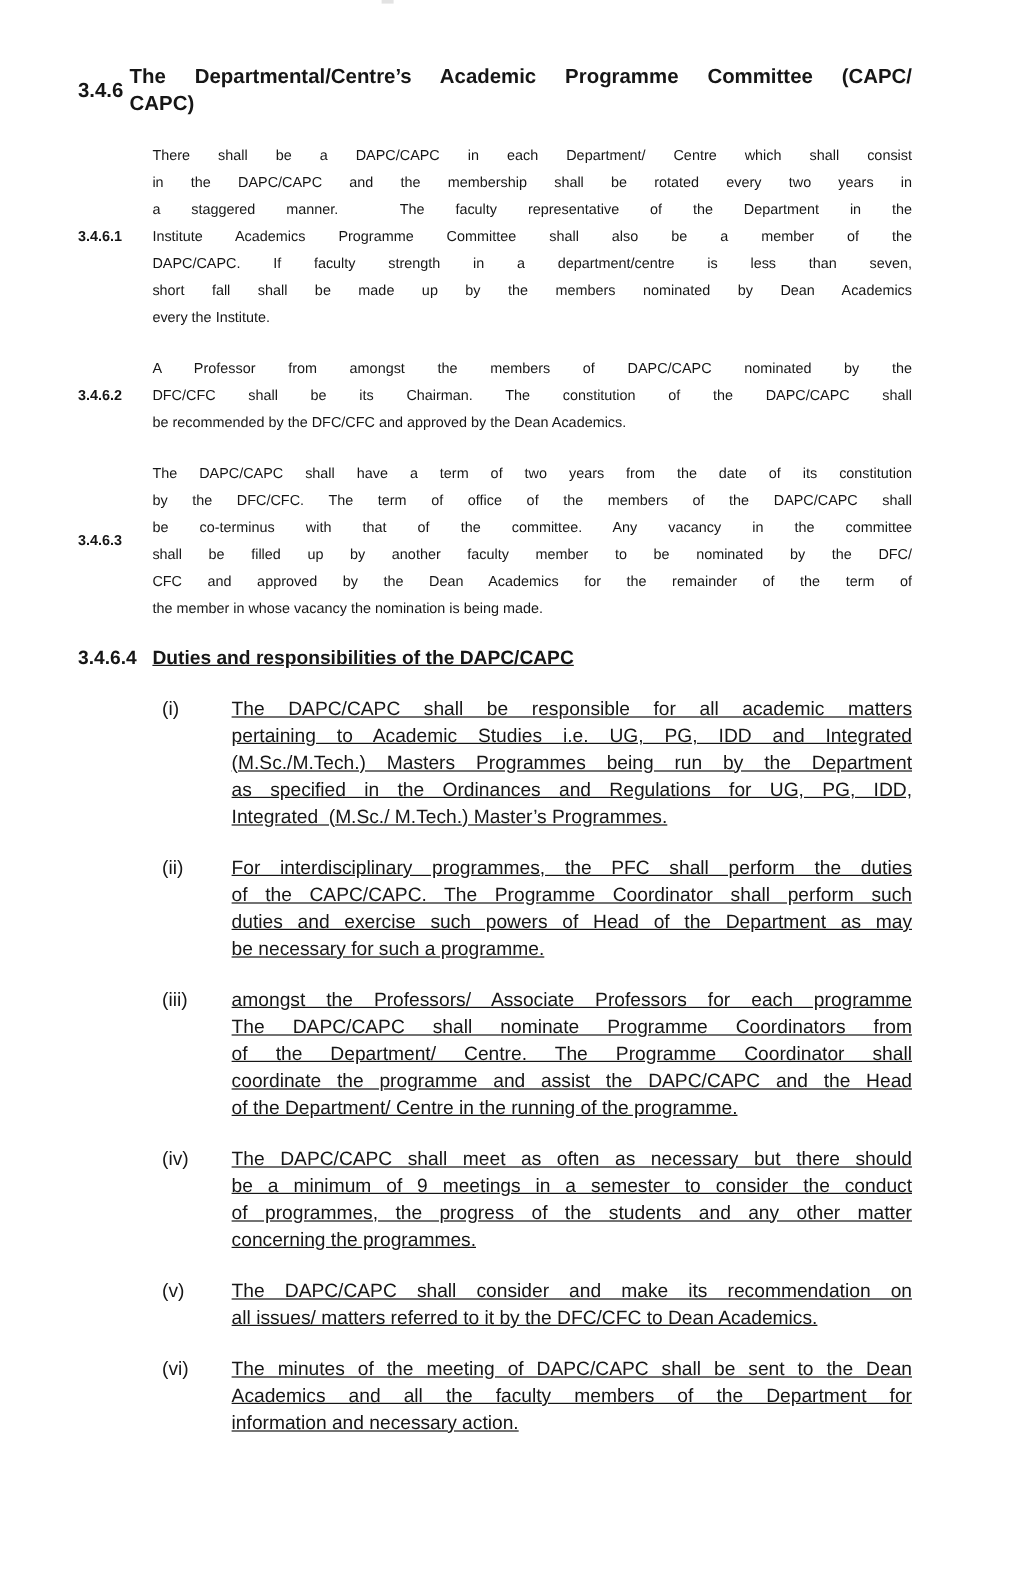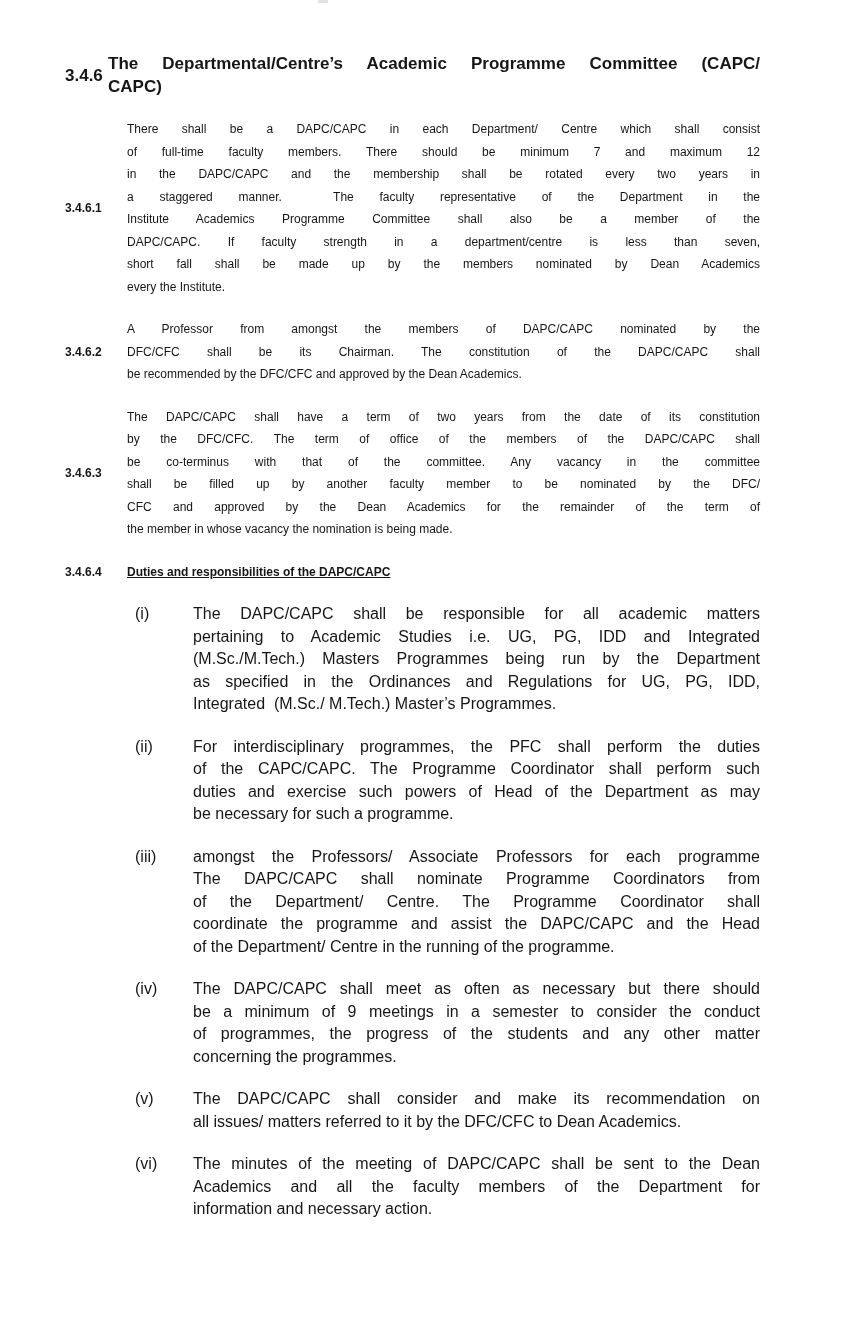--- a/index.html
+++ b/index.html
@@ -28,33 +28,33 @@
   .num {
     flex: 0 0 auto;
     font-weight: bold;
   }
   .sec.heading { margin-bottom: 20px; font-size: 17px; line-height: 23px; }
   .sec.heading .num { width: 43px; }
   .sec.heading .body { width: 652px; font-weight: bold; }
   .sec.para { font-size: 12px; line-height: 22.5px; margin-bottom: 20px; }
   .sec.para .num { width: 62px; }
   .sec.para .body { width: 633px; }
-  .sec.subhead { font-size: 12px; line-height: 22.5px; margin-bottom: 20px; }
+  .sec.subhead { font-size: 16px; line-height: 22.5px; margin-bottom: 20px; }
   .sec.subhead .num { width: 62px; }
   .sec.subhead .body { width: 633px; font-weight: bold; text-decoration: underline; }
   .duties { margin-left: 70px; }
   .duty {
     display: flex;
     align-items: flex-start;
     font-size: 16px;
     line-height: 22.5px;
     margin-bottom: 20px;
   }
   .duty .marker { flex: 0 0 auto; width: 58px; }
-  .duty .body { width: 567px; }
+  .duty .body { width: 567px; text-decoration: underline; }
   .tline {
     text-align: justify;
     text-align-last: justify;
   }
   .lines .tline:last-child { text-align-last: left; }
 </style>
 </head>
 <body>
 
 <div class="page">
@@ -67,21 +67,20 @@
       <div class="body lines">
           <div class="tline">The Departmental/Centre’s Academic Programme Committee (CAPC/</div>
           <div class="tline">CAPC)</div>
         </div>
     </div>
 
     <div class="sec para">
       <span class="num">3.4.6.1</span>
       <div class="body lines">
           <div class="tline">There shall be a DAPC/CAPC in each Department/ Centre which shall consist</div>
-          <div class="tline">of full-time faculty members. There should be minimum 7 and maximum 12</div>
           <div class="tline">in the DAPC/CAPC and the membership shall be rotated every two years in</div>
           <div class="tline">a staggered manner.&nbsp; The faculty representative of the Department in the</div>
           <div class="tline">Institute Academics Programme Committee shall also be a member of the</div>
           <div class="tline">DAPC/CAPC. If faculty strength in a department/centre is less than seven,</div>
           <div class="tline">short fall shall be made up by the members nominated by Dean Academics</div>
           <div class="tline">every the Institute.</div>
         </div>
     </div>
 
     <div class="sec para">

